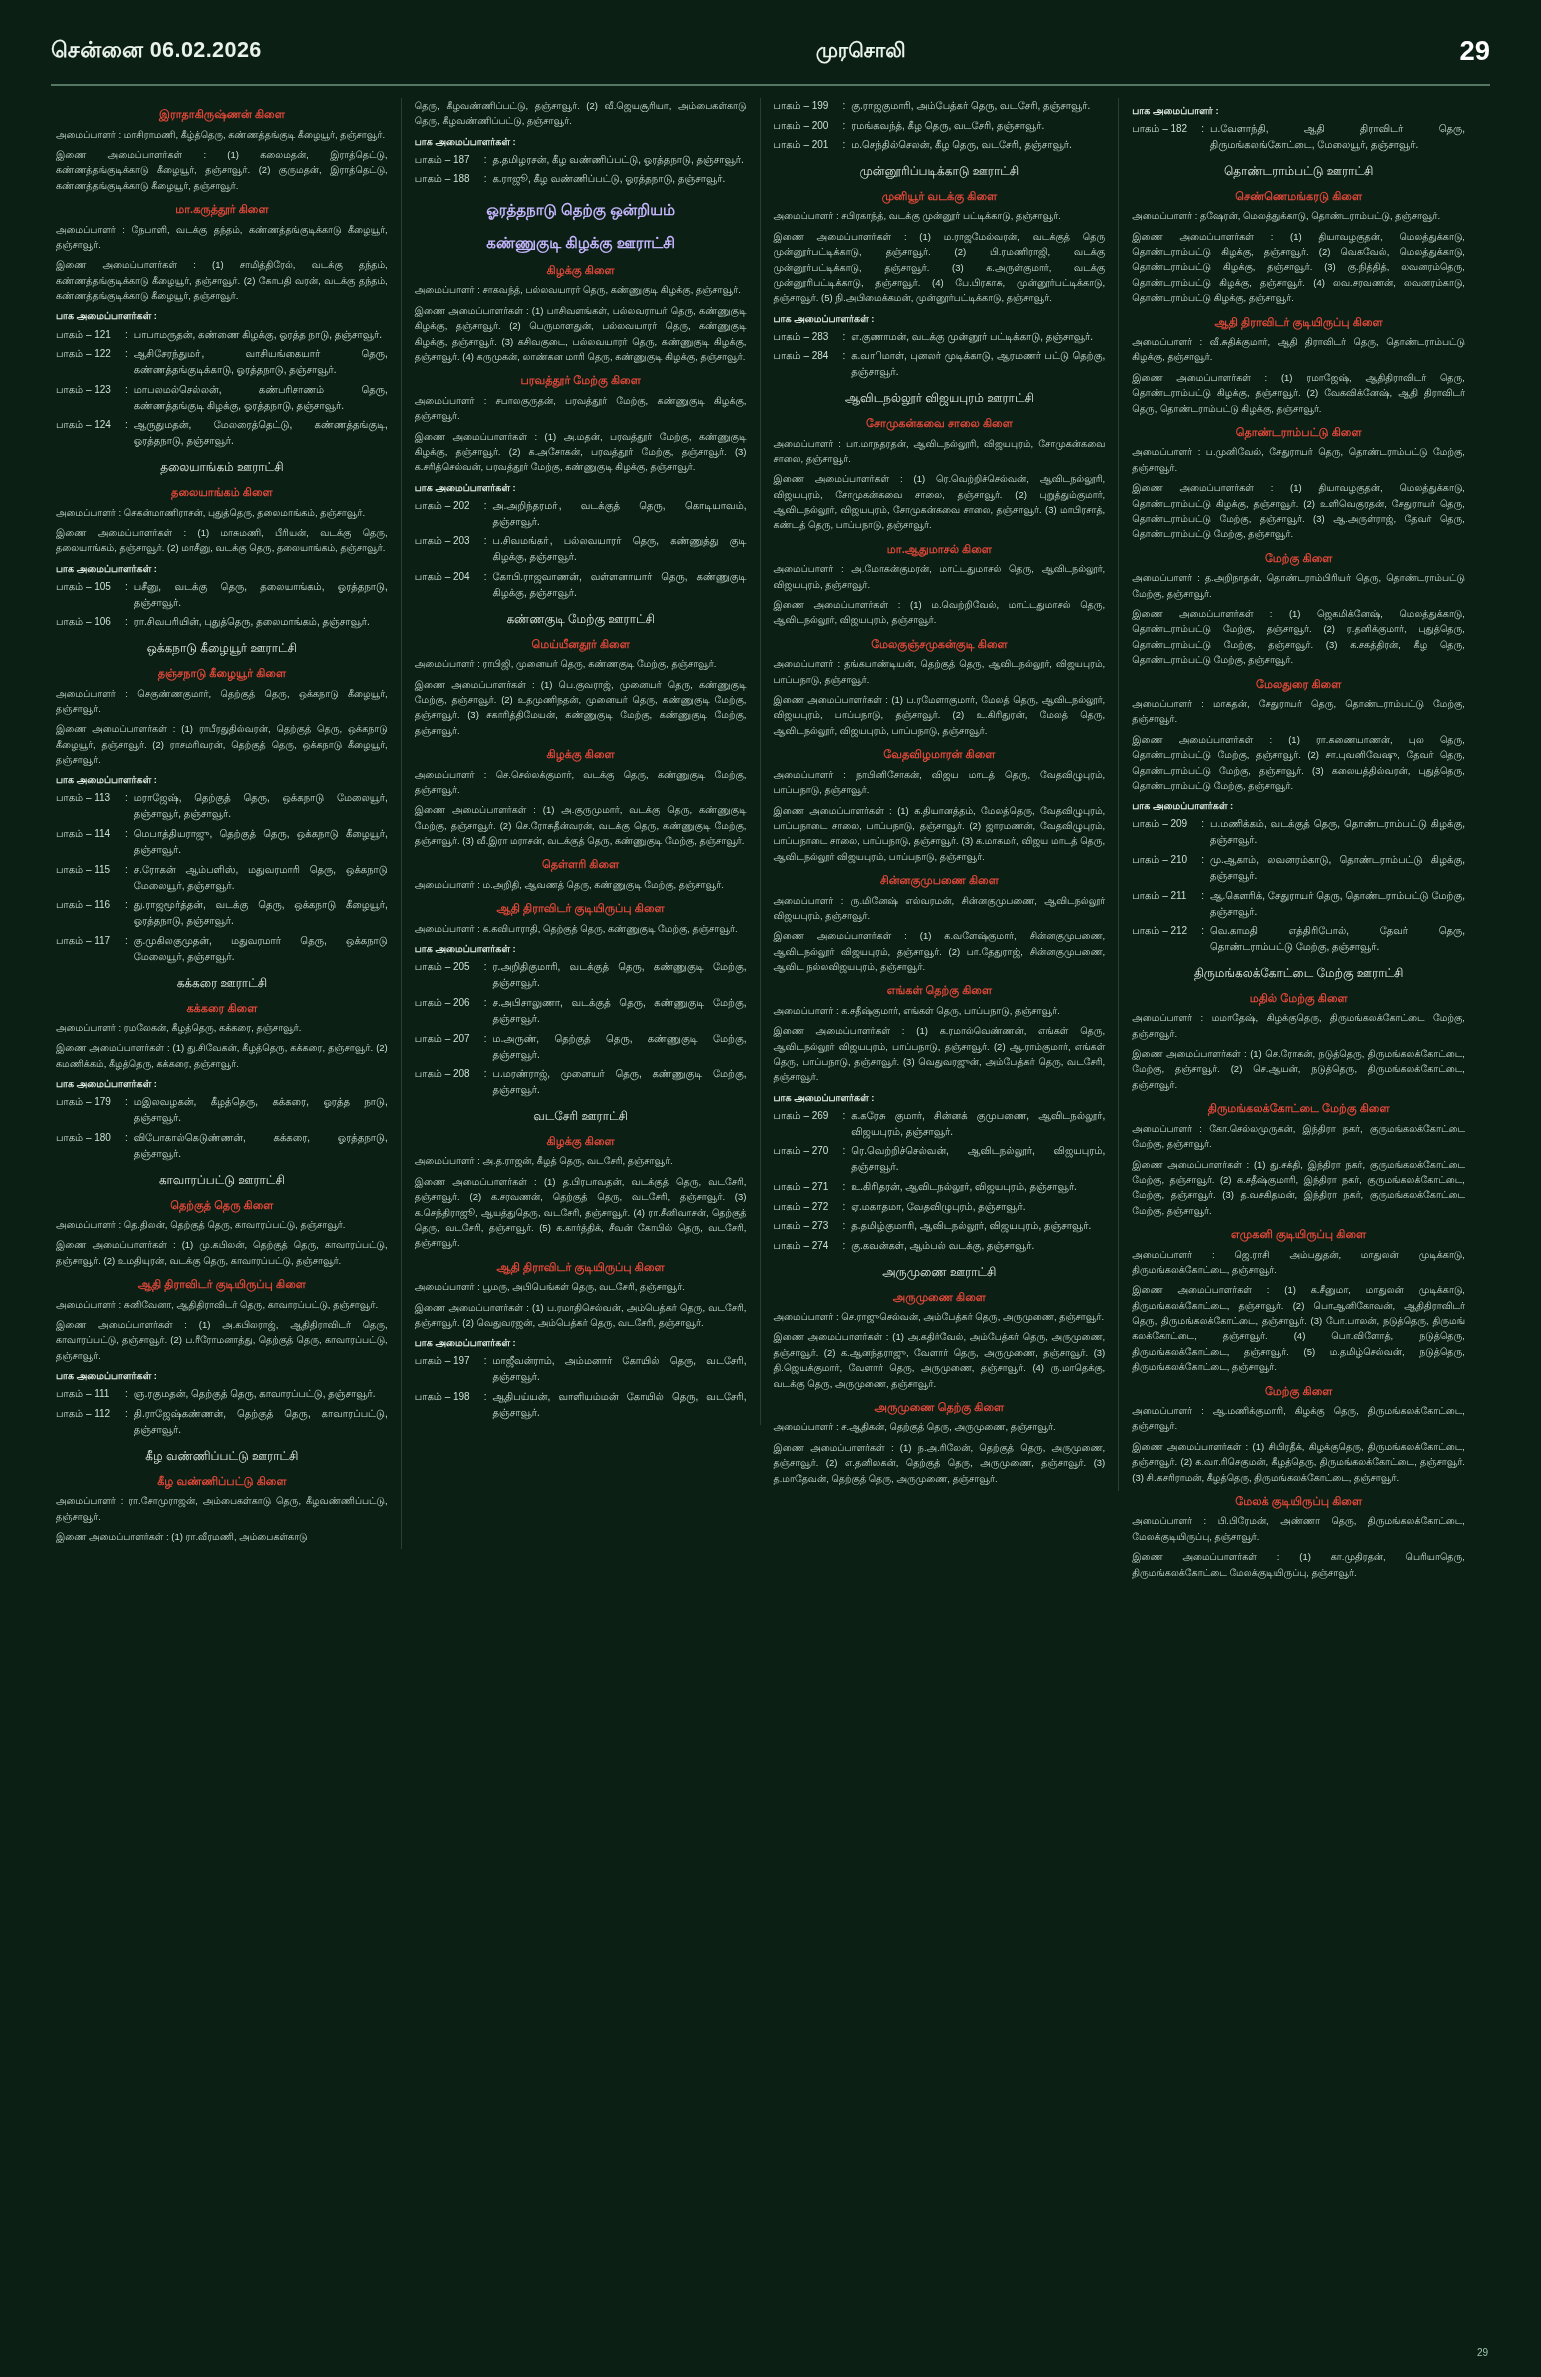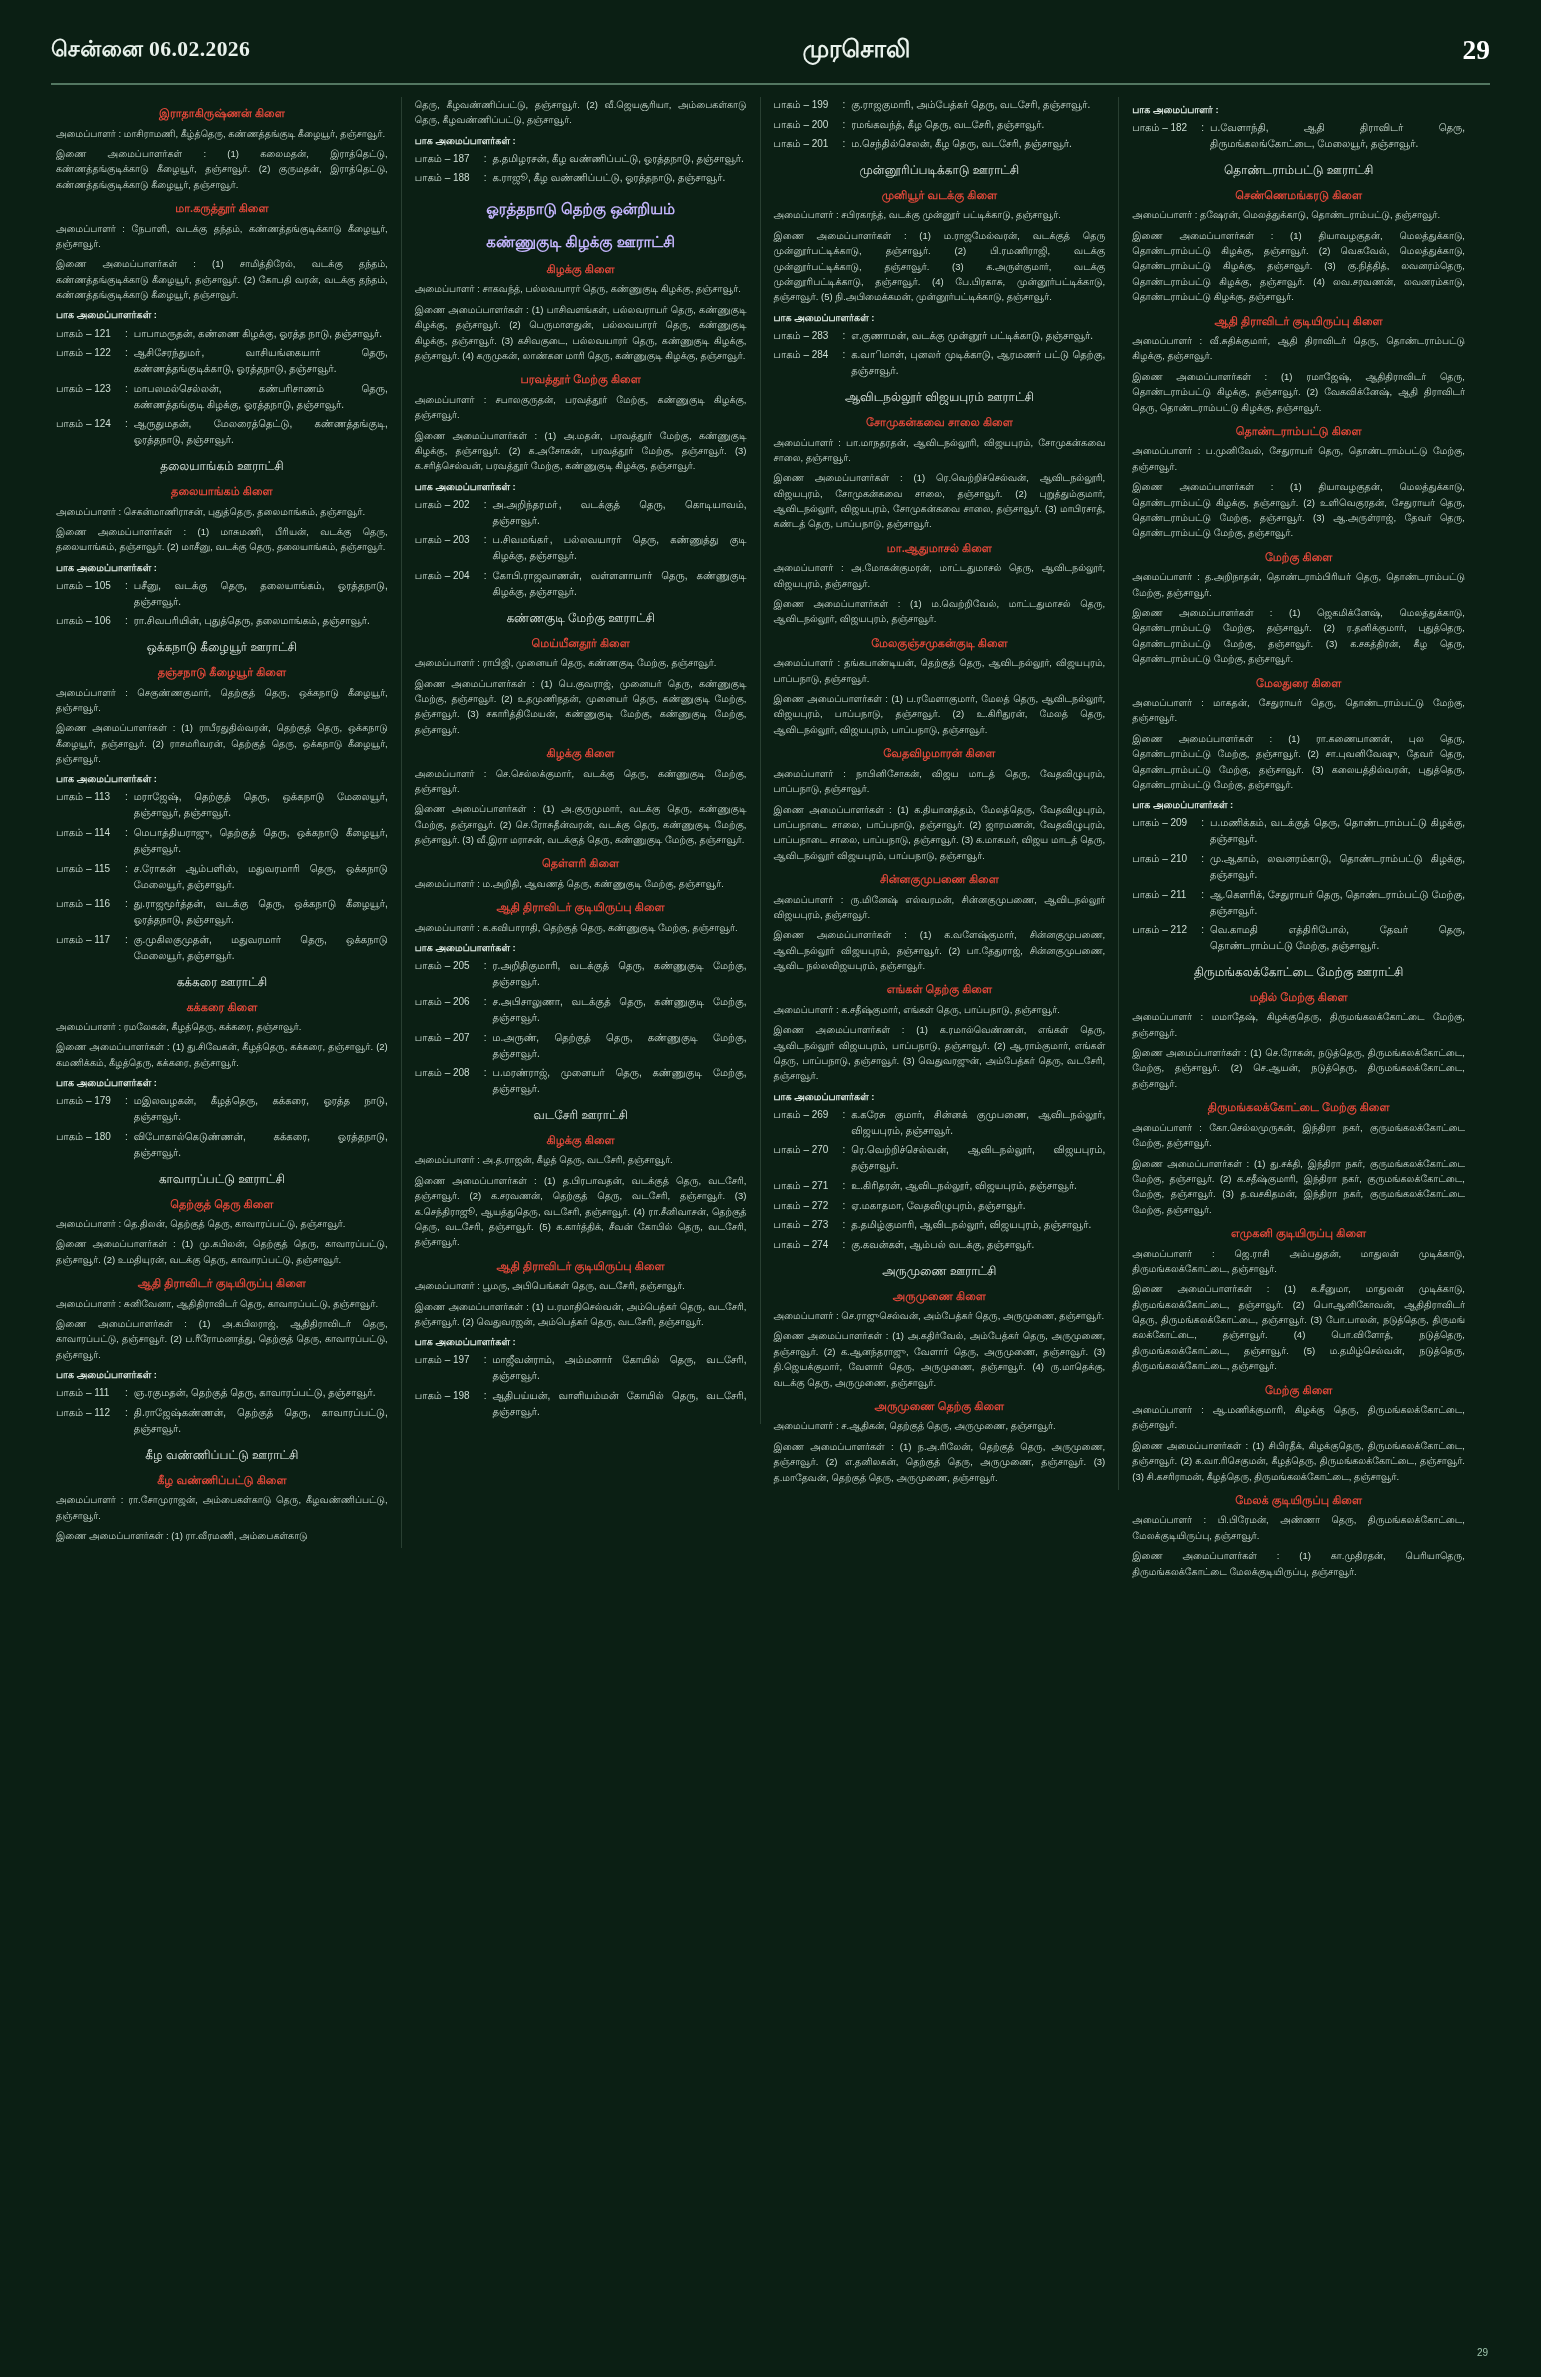--- a/index.html
+++ b/index.html
@@ -16,30 +16,29 @@
     background:#0b1f14;
     box-sizing:border-box;
     padding:0;
   }
   .masthead {
     display:flex;
     align-items:center;
     justify-content:space-between;
     padding:35px 51px 13px 51px;
     border-bottom:0;
-    font-family:Liberation Serif, serif;
   }
   .masthead .left {
     font-size:21.6px;
     font-weight:bold;
     color:#e9f2ec;
     letter-spacing:0.4px;
   }
   .masthead .center {
-    font-size:24px;
+    font-size:20px;
     font-weight:bold;
     color:#e9f2ec;
     flex:1;
     text-align:center;
   }
   .masthead .right {
     font-size:27.4px;
     font-weight:bold;
     color:#ffffff;
   }

